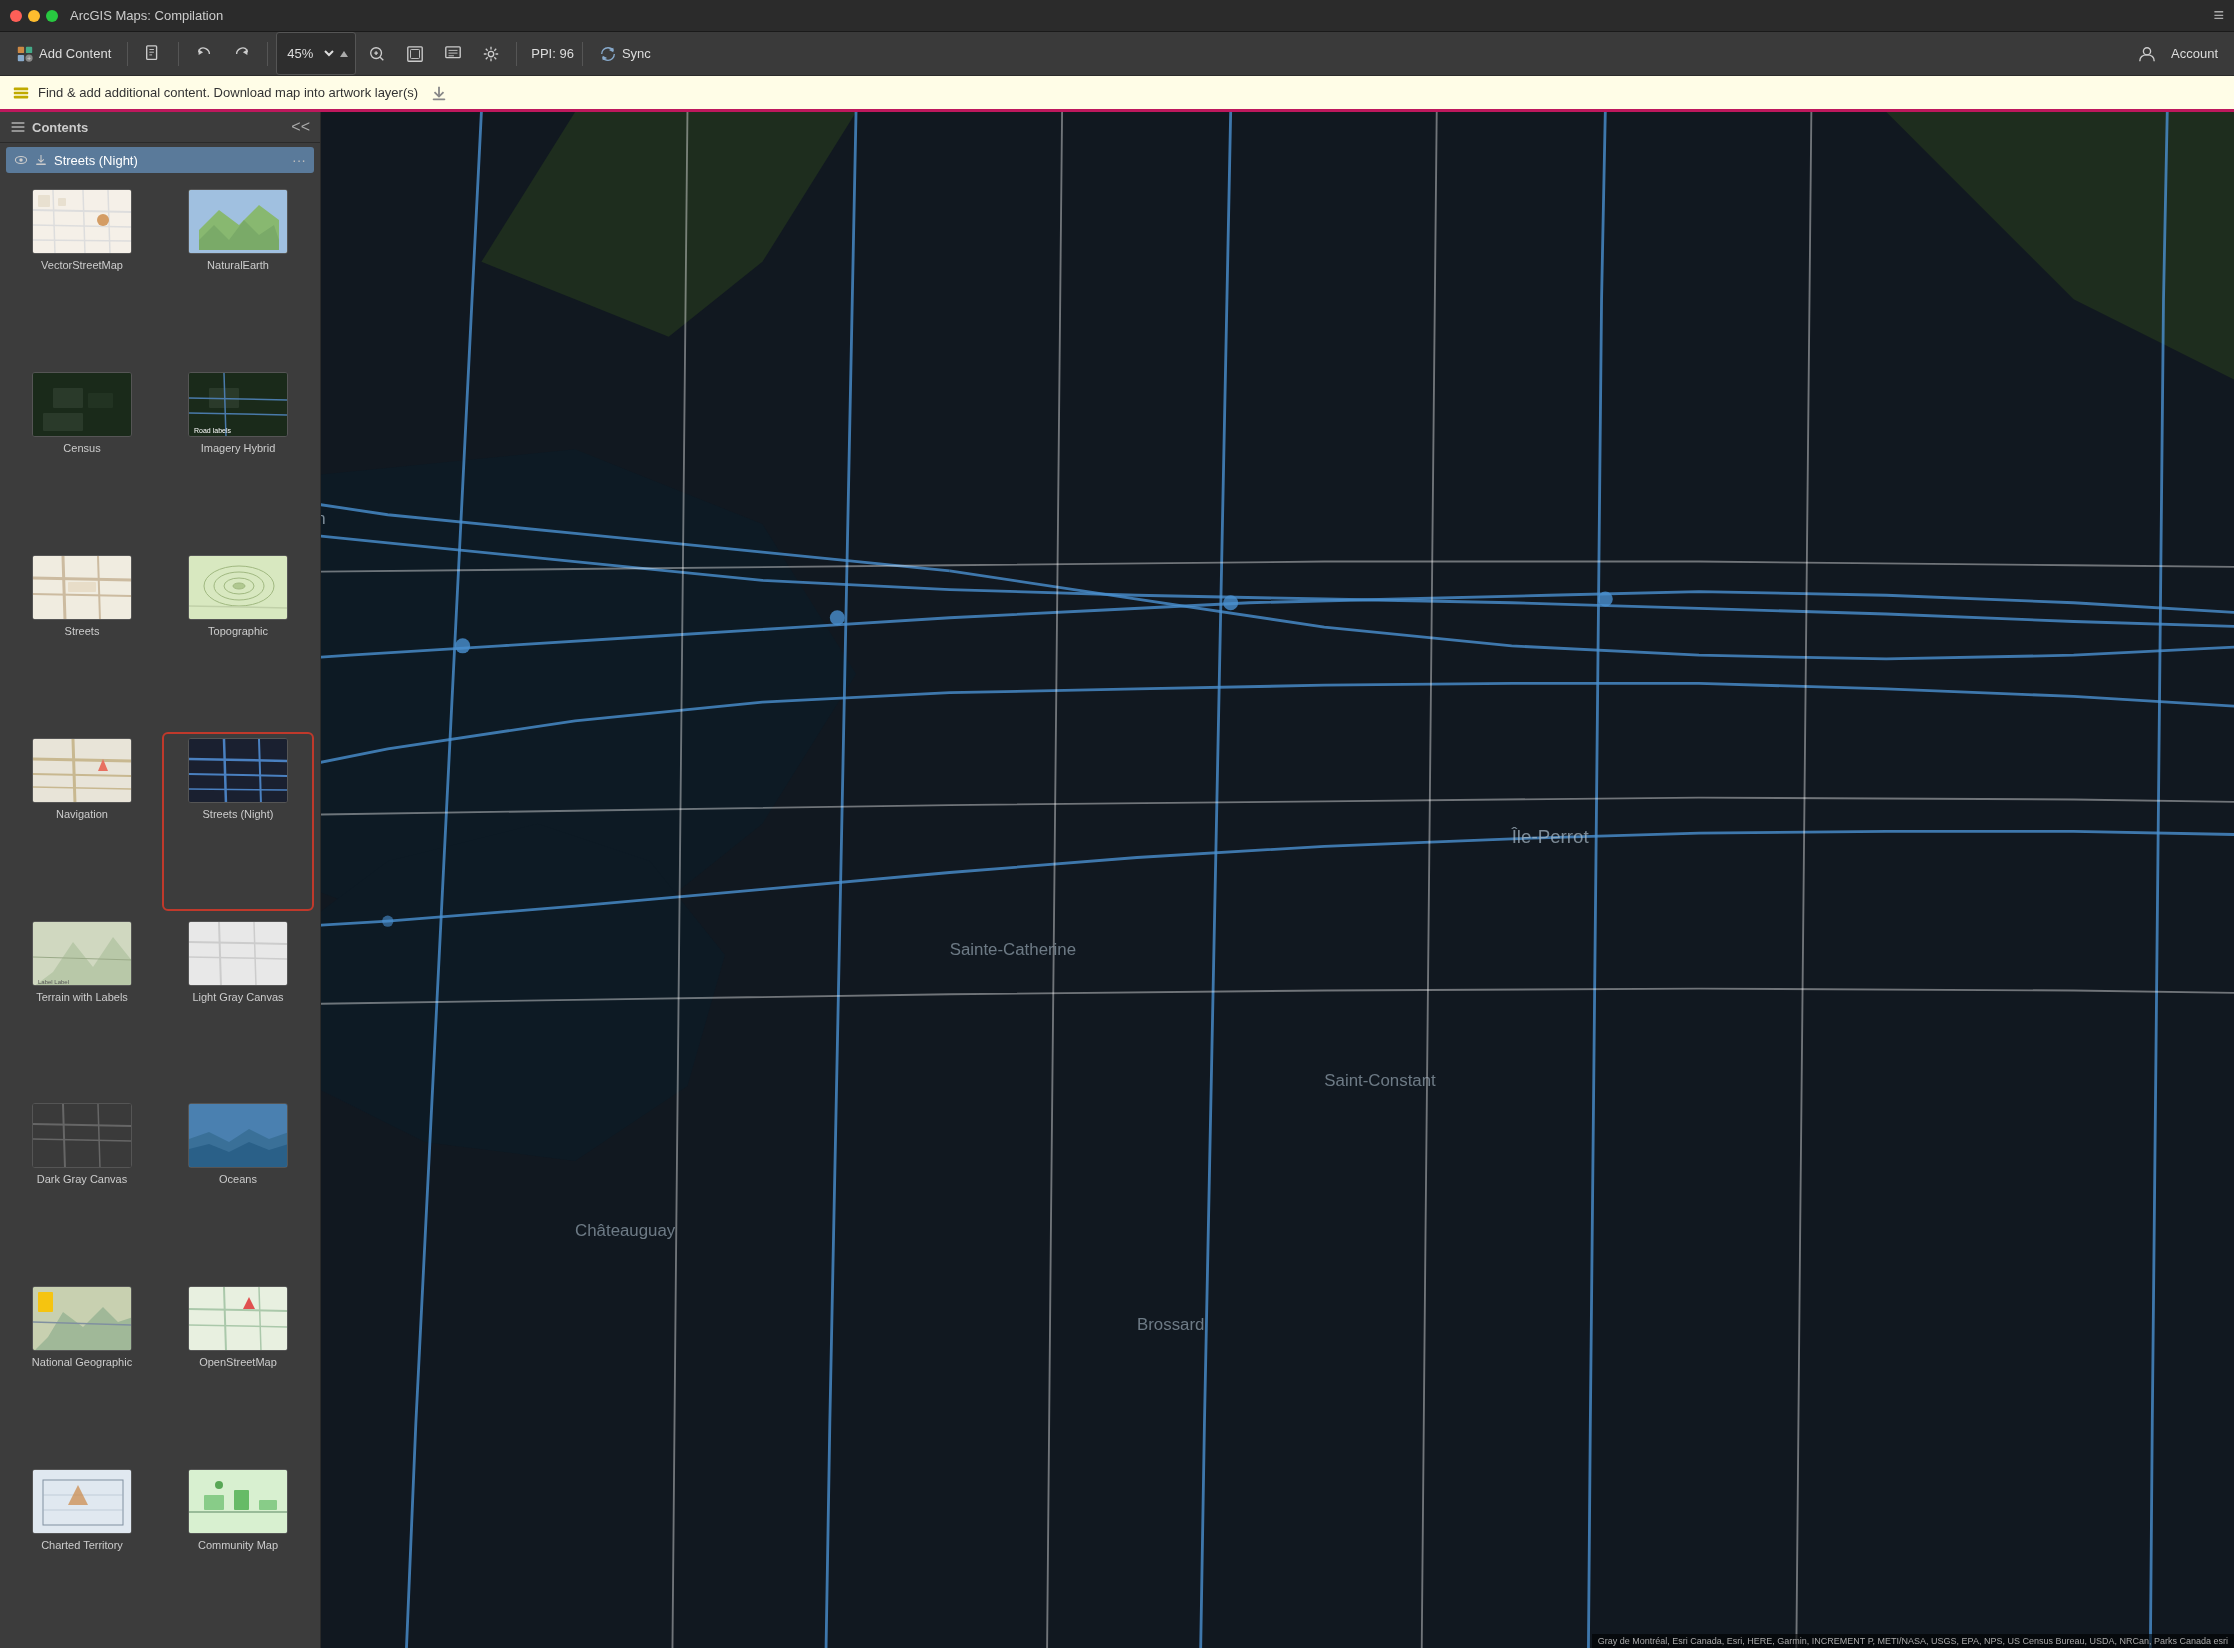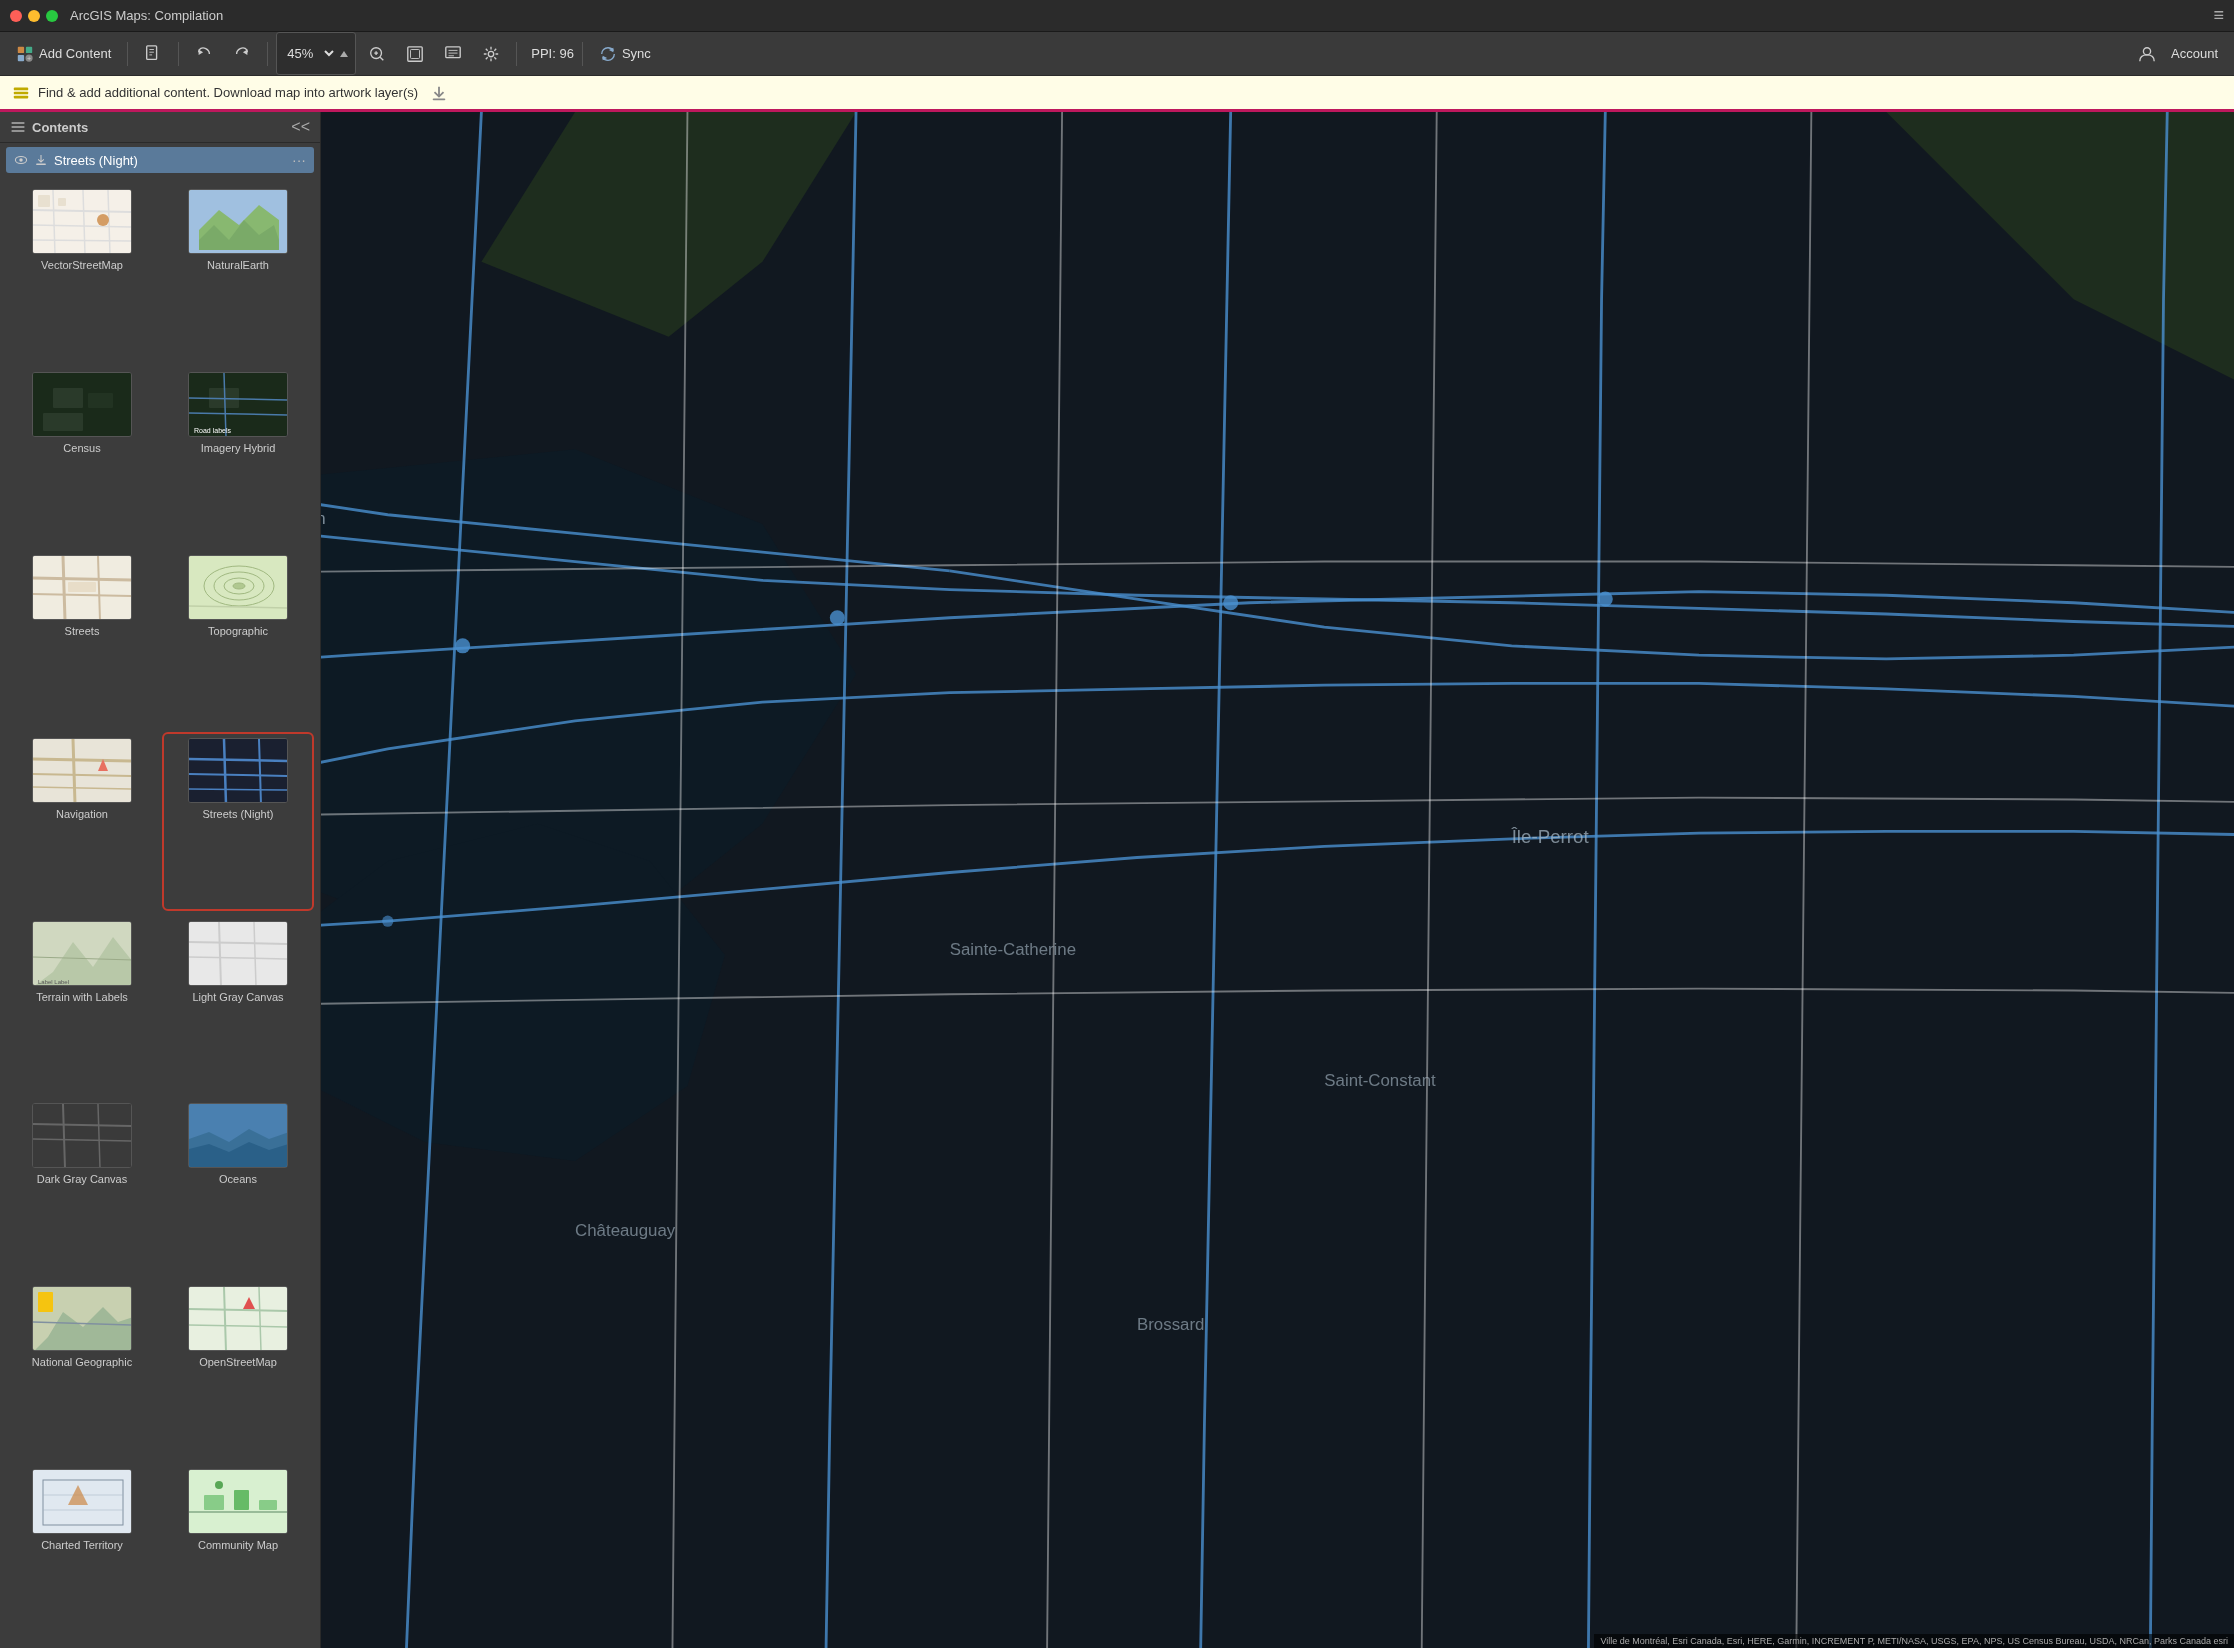--- a/index.html
+++ b/index.html
@@ -652,15 +652,15 @@
       <text x="1760" y="480" fill="#aabbc8" font-size="9" font-family="Arial" opacity="0.6">Longueuil</text>
       <text x="400" y="220" fill="#aabbc8" font-size="9" font-family="Arial" opacity="0.7">Vaudreuil-Dorion</text>
       <text x="180" y="320" fill="#aabbc8" font-size="9" font-family="Arial" opacity="0.6">Beauharnois</text>
       <text x="600" y="600" fill="#aabbc8" font-size="9" font-family="Arial" opacity="0.6">Châteauguay</text>
       <text x="900" y="650" fill="#aabbc8" font-size="9" font-family="Arial" opacity="0.6">Brossard</text>
       <text x="1100" y="390" fill="#aabbc8" font-size="10" font-family="Arial" opacity="0.7">Île-Perrot</text>
       <text x="800" y="450" fill="#aabbc8" font-size="9" font-family="Arial" opacity="0.6">Sainte-Catherine</text>
       <text x="1000" y="520" fill="#aabbc8" font-size="9" font-family="Arial" opacity="0.6">Saint-Constant</text>
     </svg>
 
-    <div id="attribution">Ville de Montréal, Esri Canada, Esri, HERE, Garmin, INCREMENT P, METI/NASA, USGS, EPA, NPS, US Census Bureau, USDA, NRCan, Parks Canada   esri</div>
+    <div id="attribution">Gray de Montréal, Esri Canada, Esri, HERE, Garmin, INCREMENT P, METI/NASA, USGS, EPA, NPS, US Census Bureau, USDA, NRCan, Parks Canada   esri</div>
   </div>
 </div>
 
 </body></html>

